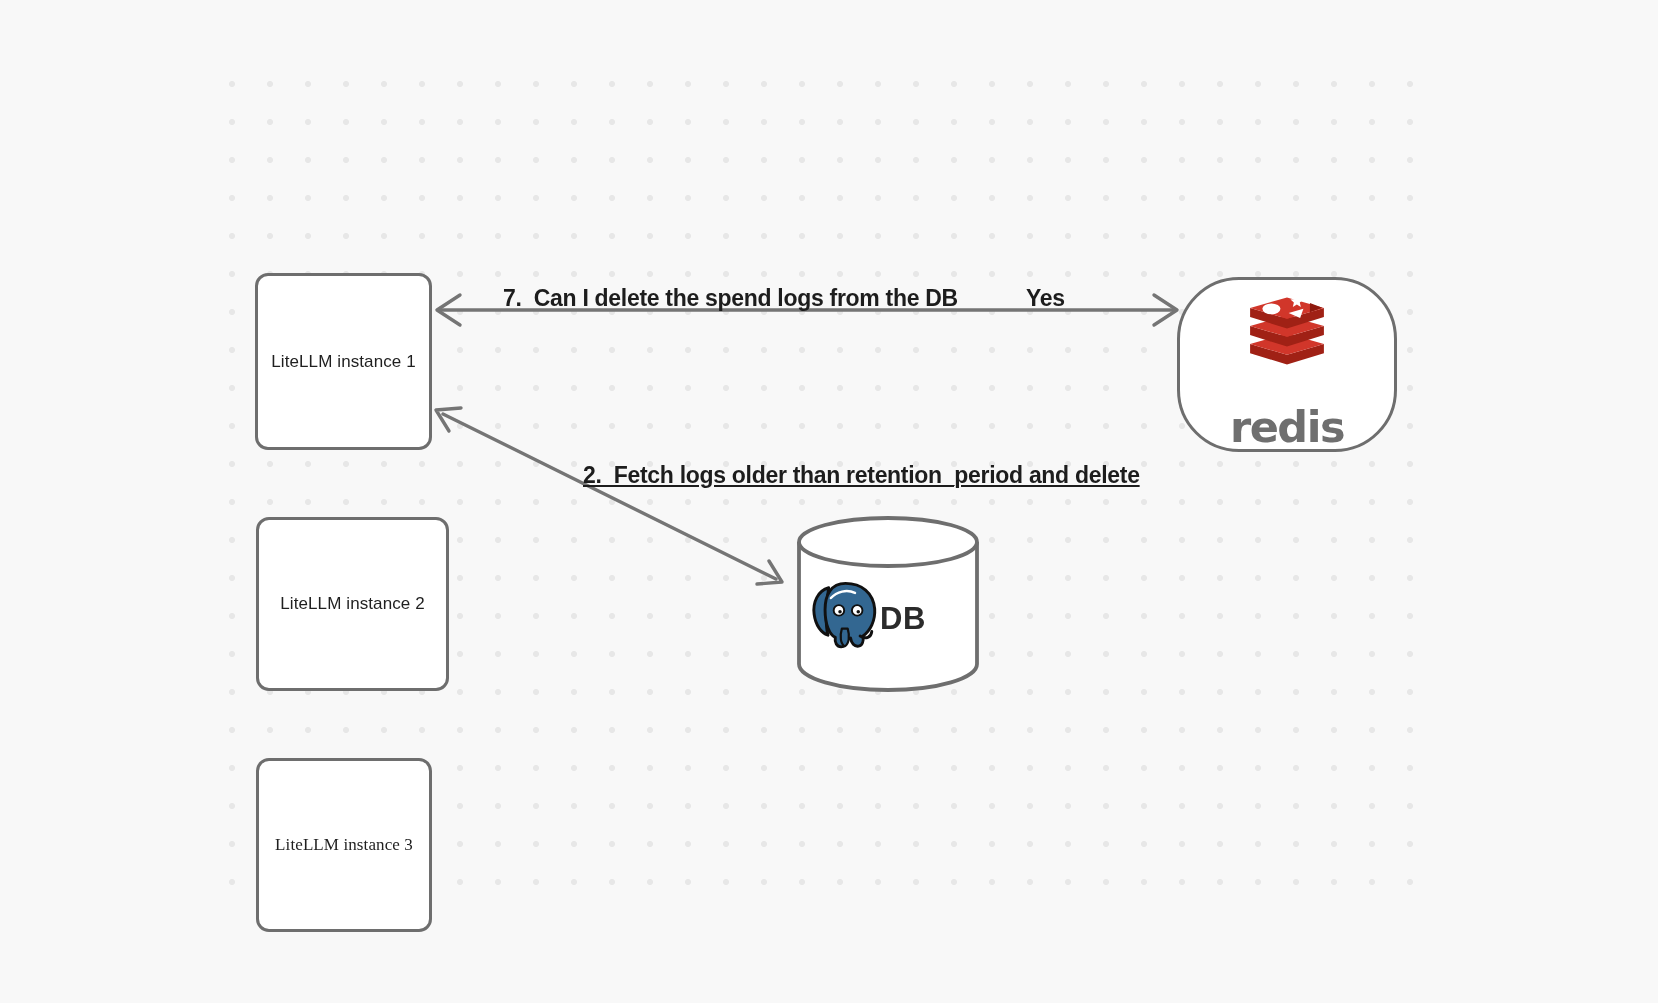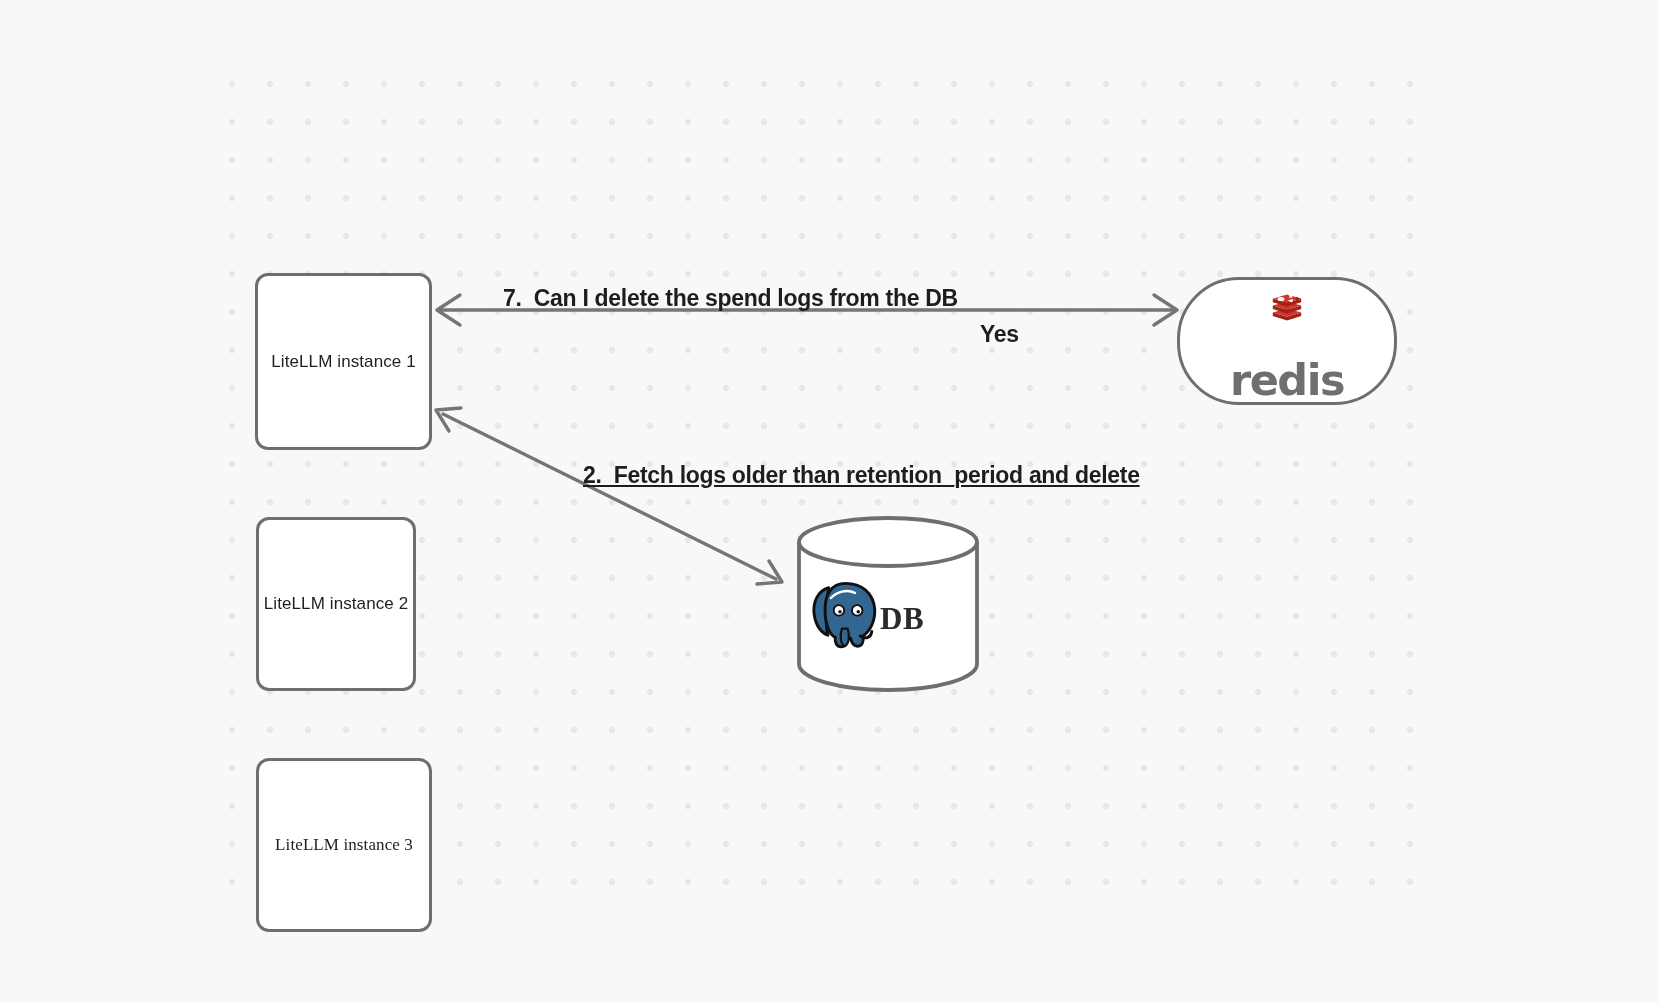--- a/index.html
+++ b/index.html
@@ -16,48 +16,48 @@
     background-position:0 0;
   }
   .node-box{
     position:absolute;background:#ffffff;border:3.5px solid #6e6e6e;border-radius:13px;
     display:flex;align-items:center;justify-content:center;box-sizing:border-box;
   }
   .node-box .label{
     font-size:17px;color:#1f1f1f;letter-spacing:0.1px;white-space:nowrap;
   }
   #box1{left:255px;top:273px;width:177px;height:177px;}
-  #box2{left:256px;top:517px;width:160px;height:174px;}
+  #box2{left:256px;top:517px;width:193px;height:174px;}
   #box3{left:256px;top:758px;width:176px;height:174px;font-family:Liberation Serif, serif;}
   .redis-node{
-    left:1177px;top:277px;width:220px;height:128px;border-radius:62px;
+    left:1177px;top:277px;width:220px;height:175px;border-radius:62px;
     flex-direction:column;justify-content:space-between;gap:38px;
   }
   .redis-cube{margin-top:13px;width:82px;height:80px;}
   .redis-wordmark{
     font-family:"DejaVu Sans",sans-serif;font-weight:bold;font-size:43px;line-height:1;
     color:#6f6f6f;letter-spacing:-1.5px;margin-top:-1px;
   }
   .db-node{position:absolute;left:795px;top:514px;width:186px;height:182px;}
   .db-cylinder{position:absolute;left:0;top:0;}
   .db-content{
-    position:absolute;left:14px;top:64px;display:flex;align-items:center;font-family:Liberation Serif, serif;
+    position:absolute;left:14px;top:64px;display:flex;align-items:center;
   }
   .pg-elephant{width:73px;height:75px;}
   .db-label{
     font-size:31px;font-weight:600;color:#2b2b2b;margin-left:-2px;margin-top:6px;
     letter-spacing:0.5px;
   }
   .overlay{position:absolute;left:0;top:0;pointer-events:none;}
   .arrow-label{
     position:absolute;font-weight:bold;font-size:23px;color:#1d1d1d;
     white-space:pre;letter-spacing:-0.3px;
   }
   #label-arrow1{left:503px;top:285px;}
-  #label-yes{left:980px;top:285px;margin-top:36px;}
+  #label-yes{left:1026px;top:285px;}
   #label-arrow2{left:583px;top:462px;text-decoration:underline;}
 </style>
 </head>
 <body>
 
 <div class="canvas">
 
   <div class="dot-grid"></div>
 
   <svg class="overlay" width="1658" height="1003" viewBox="0 0 1658 1003">

